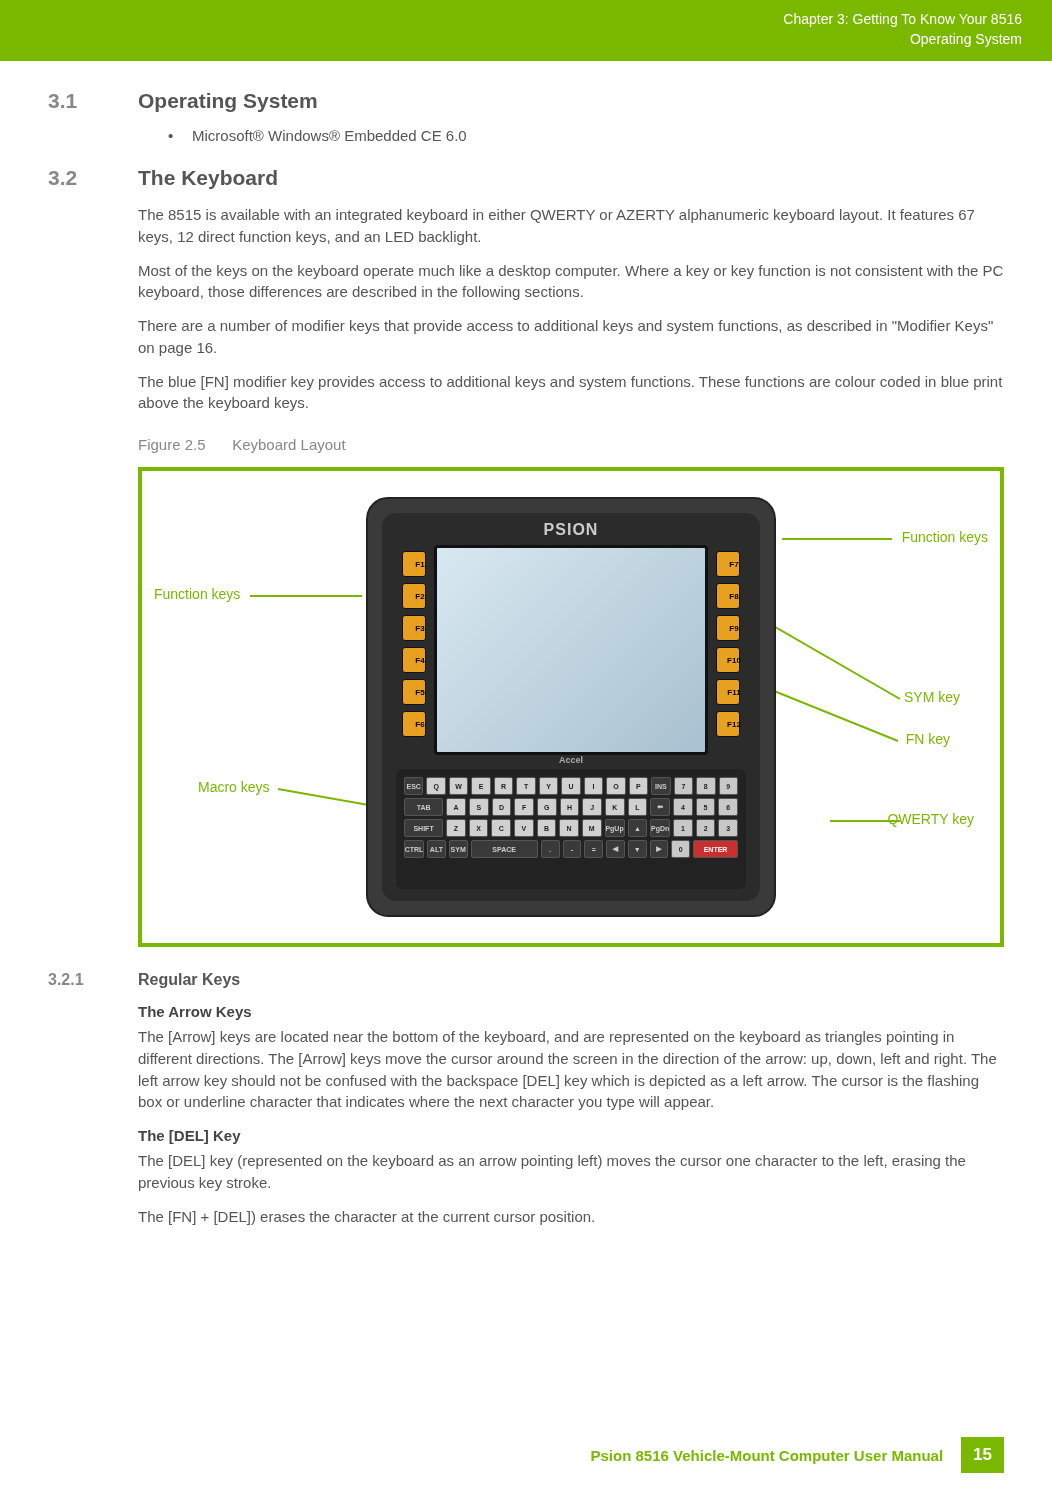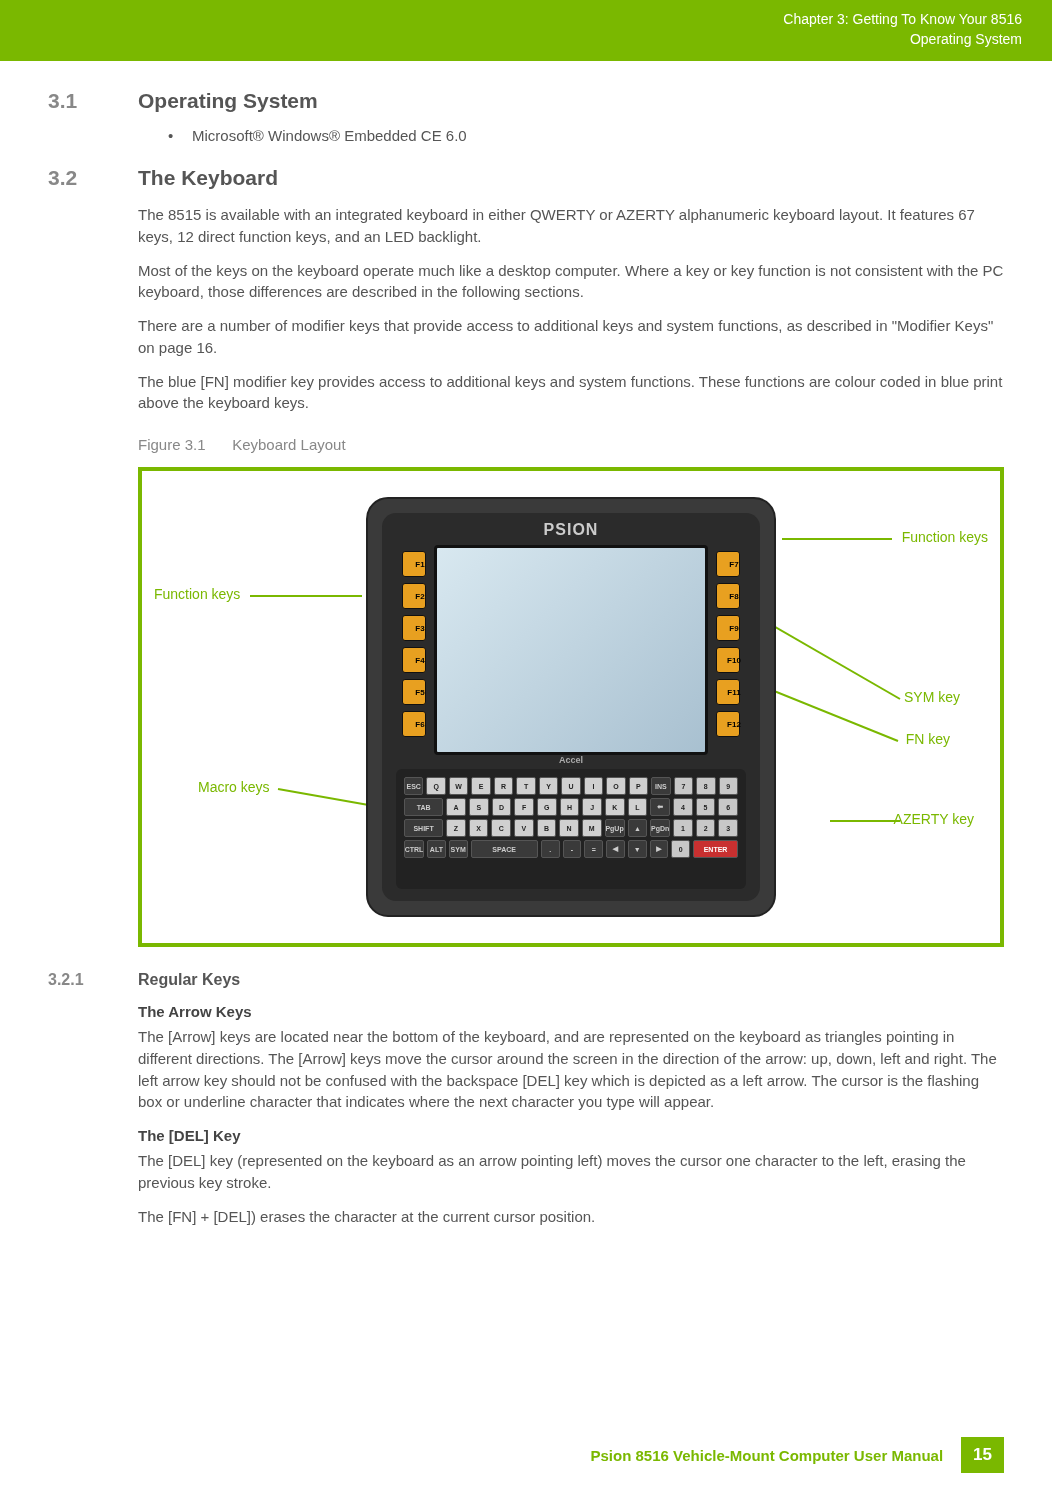--- a/index.html
+++ b/index.html
@@ -213,42 +213,42 @@
     <div class="section-num">3.2</div>
     <div class="section-title">The Keyboard</div>
   </div>
   <div class="body-block">
     <p class="para">The 8515 is available with an integrated keyboard in either QWERTY or AZERTY alphanumeric keyboard layout. It features 67 keys, 12 direct function keys, and an LED backlight.</p>
     <p class="para">Most of the keys on the keyboard operate much like a desktop computer. Where a key or key function is not consistent with the PC keyboard, those differences are described in the following sections.</p>
     <p class="para">There are a number of modifier keys that provide access to additional keys and system functions, as described in "Modifier Keys" on page 16.</p>
     <p class="para">The blue [FN] modifier key provides access to additional keys and system functions. These functions are colour coded in blue print above the keyboard keys.</p>
 
     <div class="fig-caption">
-      <span class="fig-num">Figure 3.1</span>
+      <span class="fig-num">Figure 2.5</span>
       <span>Keyboard Layout</span>
     </div>
 
     <div class="figure-box">
 
       <div class="callout" style="left:12px; top:115px;">Function keys</div>
       <div class="co-line" style="left:108px; top:124px; width:112px;"></div>
 
       <div class="callout" style="left:56px; top:308px;">Macro keys</div>
       <div class="co-line" style="left:136px; top:317px; width:125px; transform:rotate(10deg);"></div>
 
       <div class="callout" style="right:12px; top:58px;">Function keys</div>
       <div class="co-line" style="right:108px; top:67px; width:110px; transform-origin:right center;"></div>
 
       <div class="callout" style="right:40px; top:218px;">SYM key</div>
       <div class="co-line" style="right:100px; top:227px; width:220px; transform:rotate(30deg); transform-origin:right center;"></div>
 
       <div class="callout" style="right:50px; top:260px;">FN key</div>
       <div class="co-line" style="right:102px; top:269px; width:200px; transform:rotate(22deg); transform-origin:right center;"></div>
 
-      <div class="callout" style="right:26px; top:340px;">AZERTY key</div>
+      <div class="callout" style="right:26px; top:340px;">QWERTY key</div>
       <div class="co-line" style="right:100px; top:349px; width:70px; transform-origin:right center;"></div>
 
       <div class="device">
         <div class="device-inner">
           <div class="brand">PSION</div>
           <div class="screen"></div>
           <div class="fkey-col fkey-left">
             <div class="fkey">F1</div>
             <div class="fkey">F2</div>
             <div class="fkey">F3</div>

